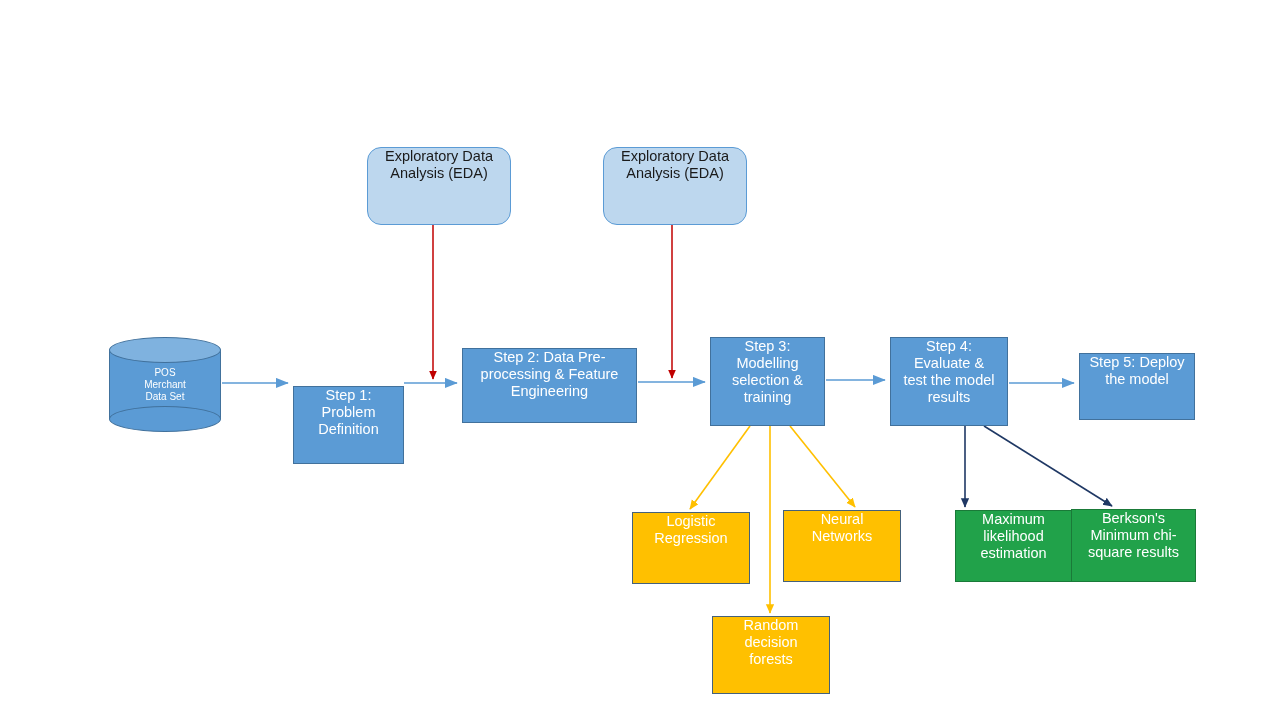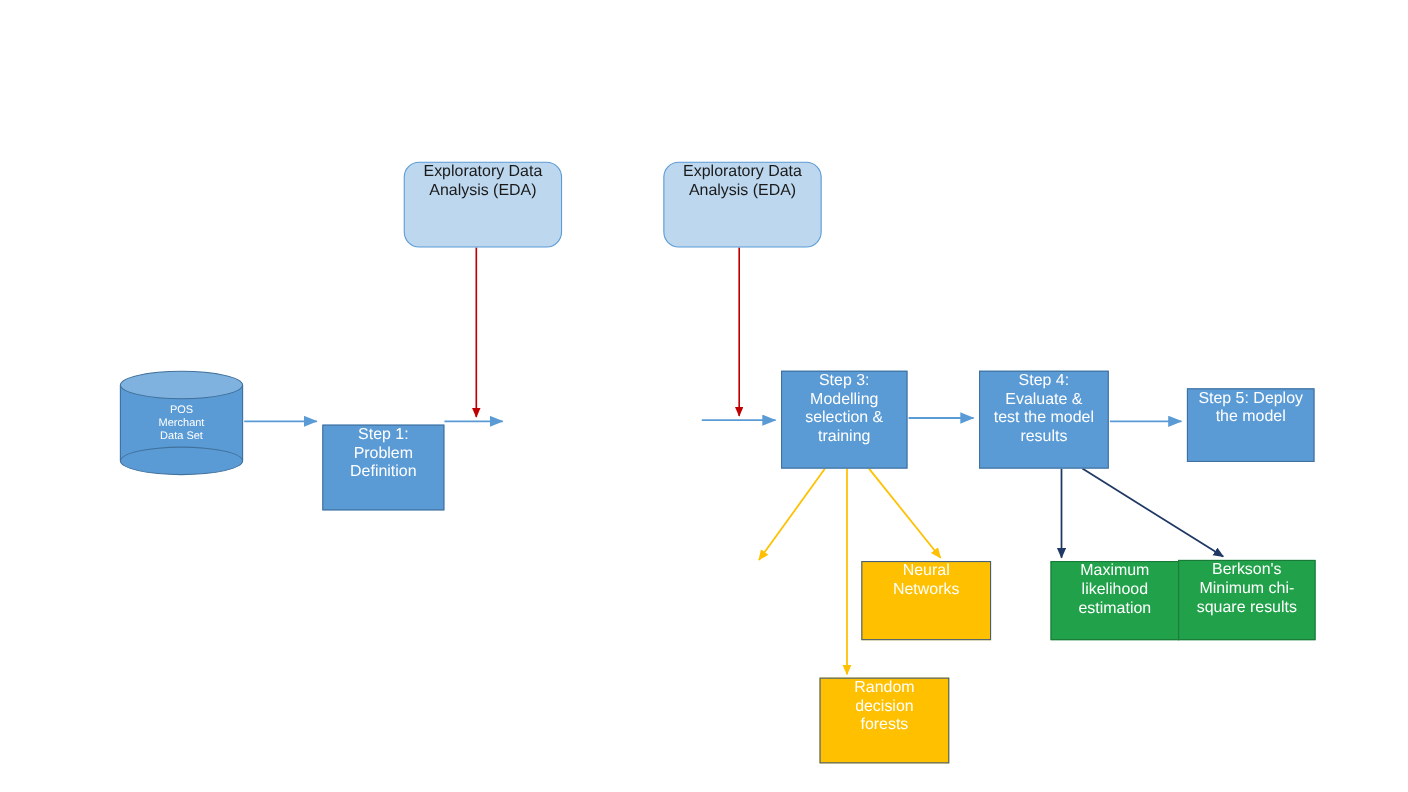--- a/index.html
+++ b/index.html
@@ -177,38 +177,47 @@
   <div class="node eda" style="left:603px; top:147px; width:144px; height:78px;">
     <span class="label">Exploratory Data
 Analysis (EDA)</span>
   </div>
 
   <div class="node step" style="left:293px; top:350px; width:111px; height:78px;margin-top:36px;">
     <span class="label">Step 1:
 Problem
 Definition</span>
   </div>
+  <div class="node step" style="left:462px; top:348px; width:175px; height:75px;">
+    <span class="label">Step 2:  Data Pre-
+processing &amp; Feature
+Engineering</span>
+  </div>
   <div class="node step" style="left:710px; top:337px; width:115px; height:89px;">
     <span class="label">Step 3:
 Modelling
 selection &amp;
 training</span>
   </div>
   <div class="node step" style="left:890px; top:337px; width:118px; height:89px;">
     <span class="label">Step 4:
 Evaluate &amp;
 test the  model
 results</span>
   </div>
   <div class="node step" style="left:1079px; top:353px; width:116px; height:67px;">
     <span class="label">Step 5: Deploy
 the model</span>
   </div>
 
-  <div class="node model" style="left:712px; top:616px; width:118px; height:78px;margin-left:33px;">
+  <div class="node model" style="left:632px; top:512px; width:118px; height:72px;">
+    <span class="label">Logistic
+Regression</span>
+  </div>
+  <div class="node model" style="left:712px; top:616px; width:118px; height:78px;">
     <span class="label">Random
 decision
 forests</span>
   </div>
   <div class="node model" style="left:783px; top:510px; width:118px; height:72px;">
     <span class="label">Neural
 Networks</span>
   </div>
 
   <div class="node method" style="left:928px; top:510px; width:117px; height:72px;margin-left:27px;">

